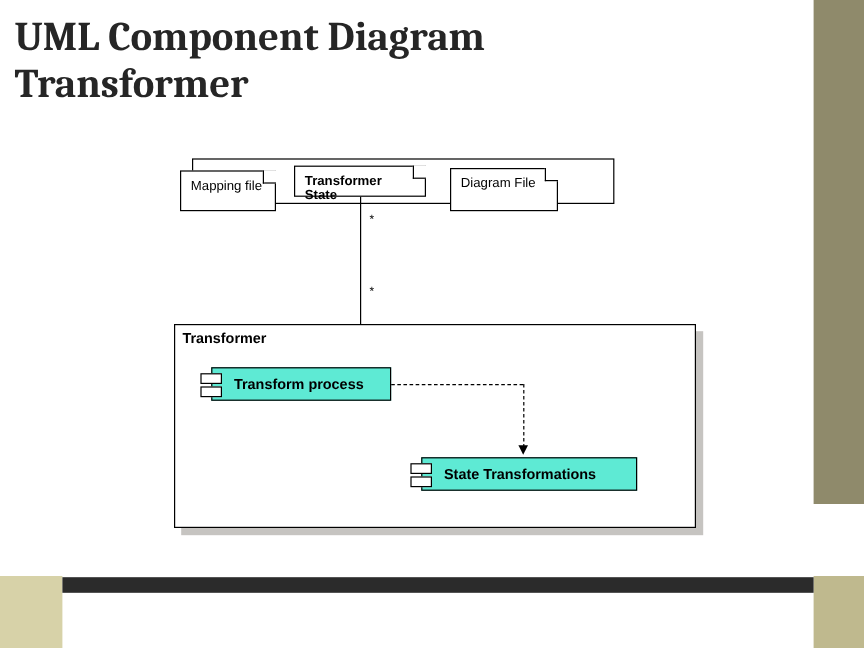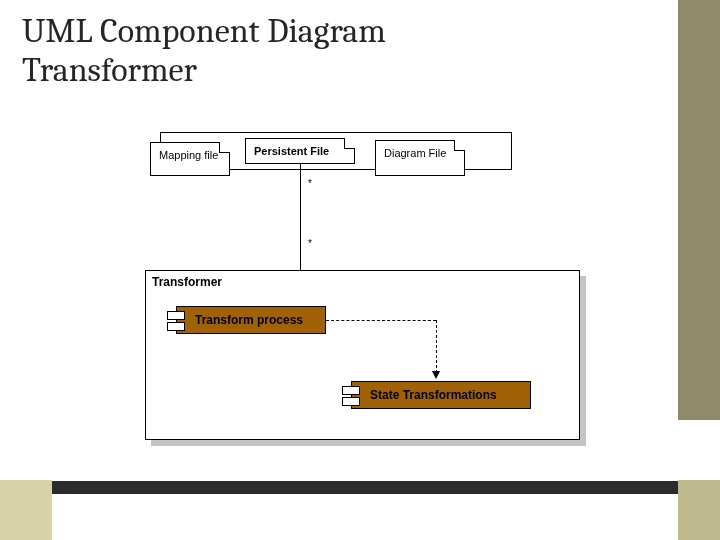--- a/index.html
+++ b/index.html
@@ -8,25 +8,25 @@
     width: 720px;
     height: 540px;
     background: #ffffff;
     font-family: "Cambria", "Georgia", serif;
     overflow: hidden;
     position: relative;
   }
   .title {
     position: absolute;
     top: 12px;
-    left: 22px;
+    left: 12px;
     font-size: 34px;
     color: #262626;
     line-height: 1.15;
-    font-weight: 400;
+    font-weight: 700;
   }
   
   .accent-right {
     position: absolute;
     top: 0;
     right: 0;
     width: 42px;
     height: 420px;
     background: #8f8a6b;
   }
@@ -111,21 +111,21 @@
     position: absolute;
     top: 4px;
     left: 6px;
     font-size: 12px;
     font-weight: bold;
   }
 
   
   .uml-component {
     position: absolute;
-    background: #a16207;
+    background: #5eead4;
     border: 1px solid #000;
     box-sizing: border-box;
     font-size: 12px;
     font-weight: bold;
     padding-left: 18px;
     display: flex;
     align-items: center;
   }
   .uml-component .tab {
     position: absolute;
@@ -187,21 +187,21 @@
 <div class="diagram">
 
   <div class="group-frame" style="left:10px; top:2px; width:350px; height:36px;"></div>
 
   <div class="artifact" style="left:0px; top:12px; width:80px; height:34px;">
     <span>Mapping file</span>
     <div class="dogear"></div>
   </div>
 
   <div class="artifact" style="left:95px; top:8px; width:110px; height:26px; font-weight:bold;">
-    <span>Persistent File</span>
+    <span>Transformer State</span>
     <div class="dogear"></div>
   </div>
 
   <div class="artifact" style="left:225px; top:10px; width:90px; height:36px;">
     <span>Diagram File</span>
     <div class="dogear"></div>
   </div>
 
   <div class="vline" style="left:150px; top:34px; height:106px;"></div>
   <div class="mult" style="left:158px; top:48px;">*</div>

